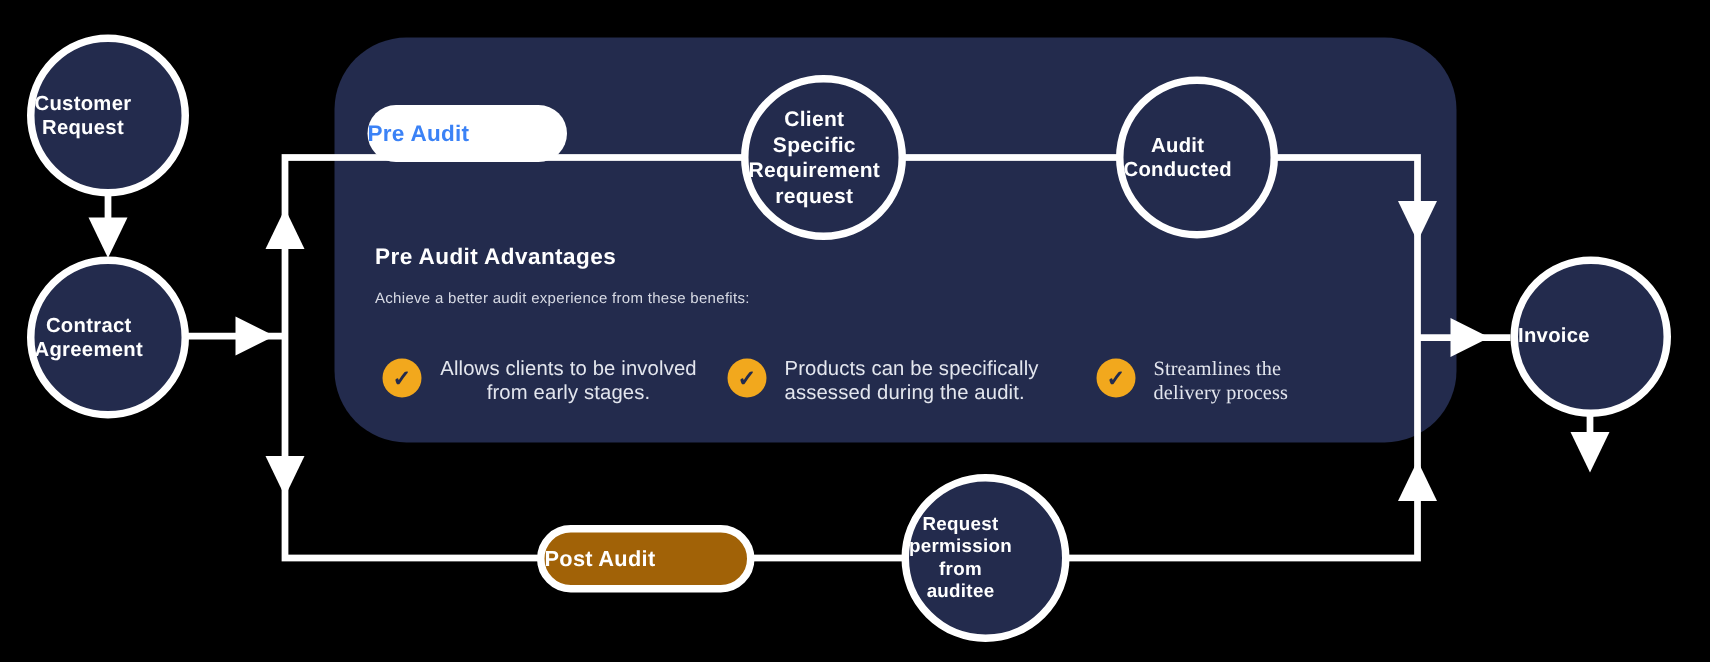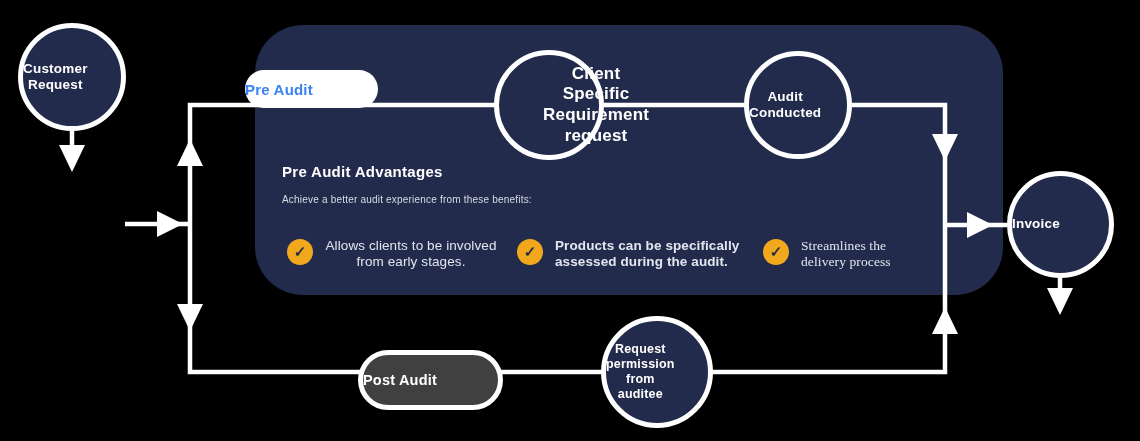--- a/index.html
+++ b/index.html
@@ -2,40 +2,40 @@
 <html><head>
 <meta charset="utf-8">
 <style>
   html,body { margin:0; padding:0; background:#000; }
   .stage {
     position:relative; width:1140px; height:441px; background:#000000;
     font-family:"Liberation Sans", sans-serif; overflow:hidden;
   }
   .panel {
     position:absolute; left:223px; top:25px; width:748px; height:270px;
-    background:#232B4D; border-radius:48px; z-index:1;margin-left:32px;
+    background:#232B4D; border-radius:48px; z-index:1;
   }
   .wires { position:absolute; left:0; top:0; z-index:2; pointer-events:none; }
   .node, .pill {
     position:absolute; z-index:3; display:flex; align-items:center; justify-content:flex-start;
     text-align:center; box-sizing:border-box;
   }
   .circle { border-radius:50%; background:#232B4D; border:5px solid #ffffff; color:#ffffff; }
   .node-label {
     white-space:pre-line; font-weight:600; font-size:13.5px; line-height:1.22;
     letter-spacing:.2px; color:#ffffff;
   }
   .pill { border-radius:999px; font-weight:600; letter-spacing:.2px; }
   .pill-pre { left:245px; top:70px; width:133px; height:38px; background:#ffffff; color:#3b82f6; font-size:15px; }
-  .pill-post { left:358px; top:350px; width:145px; height:60px; background:#404040; border:5px solid #ffffff; color:#ffffff; font-size:14.5px; }
+  .pill-post { left:358px; top:350px; width:145px; height:45px; background:#a16207; border:5px solid #ffffff; color:#ffffff; font-size:14.5px; }
 
   .n-customer  { left:18px;  top:23px;  width:108px; height:108px; }
   .n-contract  { left:18px;  top:171px; width:108px; height:108px; }
   .n-client    { left:494px; top:50px;  width:110px; height:110px; font-size:12.5px; }
-  .n-client .node-label { font-size:17px;margin-left:44px; }
+  .n-client .node-label { font-size:14px; }
   .n-conducted { left:744px; top:51px;  width:108px; height:108px; }
   .n-invoice   { left:1007px;top:171px; width:107px; height:107px; }
   .n-report    { left:1005px;top:317px; width:107px; height:107px; }
   .n-request   { left:601px; top:316px; width:112px; height:112px; }
   .n-request .node-label { font-size:12.5px; }
 
   .panel-heading {
     position:absolute; left:27px; top:138px; font-size:15px; font-weight:700;
     color:#ffffff; letter-spacing:.3px;
   }
@@ -46,21 +46,21 @@
   .b0 { left:32px; }
   .b1 { left:262px; }
   .b2 { left:508px; }
   .check {
     width:26px; height:26px; border-radius:50%; background:#F2A81D; color:#232B4D;
     display:flex; align-items:center; justify-content:center; font-size:15px; font-weight:700;
     flex:0 0 26px; margin-top:1px;
   }
   .benefit-text { font-size:13.5px; color:#e3e6ee; line-height:1.18; letter-spacing:.1px; }
   .b0 .benefit-text { max-width:172px;text-align:center; }
-  .b1 .benefit-text { max-width:192px;font-weight:bold; }
+  .b1 .benefit-text { max-width:192px; }
   .b2 .benefit-text { max-width:120px;font-family:Liberation Serif, serif; }
 </style>
 </head>
 <body>
 
 <div class="stage">
 
   <div class="panel">
     <div class="panel-heading">Pre Audit Advantages</div>
     <div class="panel-subheading">Achieve a better audit experience from these benefits:</div>
@@ -102,20 +102,24 @@
       <polygon points="945,307 932,334 958,334"></polygon>
       <polygon points="993,225 967,212 967,238"></polygon>
       <polygon points="1060,315 1047,288 1073,288"></polygon>
     </g>
   </svg>
 
   <div class="node circle n-customer">
     <span class="node-label">Customer
 Request</span>
   </div>
+  <div class="node circle n-contract">
+    <span class="node-label">Contract
+Agreement</span>
+  </div>
   <div class="pill pill-pre">
     <span>Pre Audit</span>
   </div>
   <div class="node circle n-client">
     <span class="node-label">Client
 Specific
 Requirement
 request</span>
   </div>
   <div class="node circle n-conducted">

